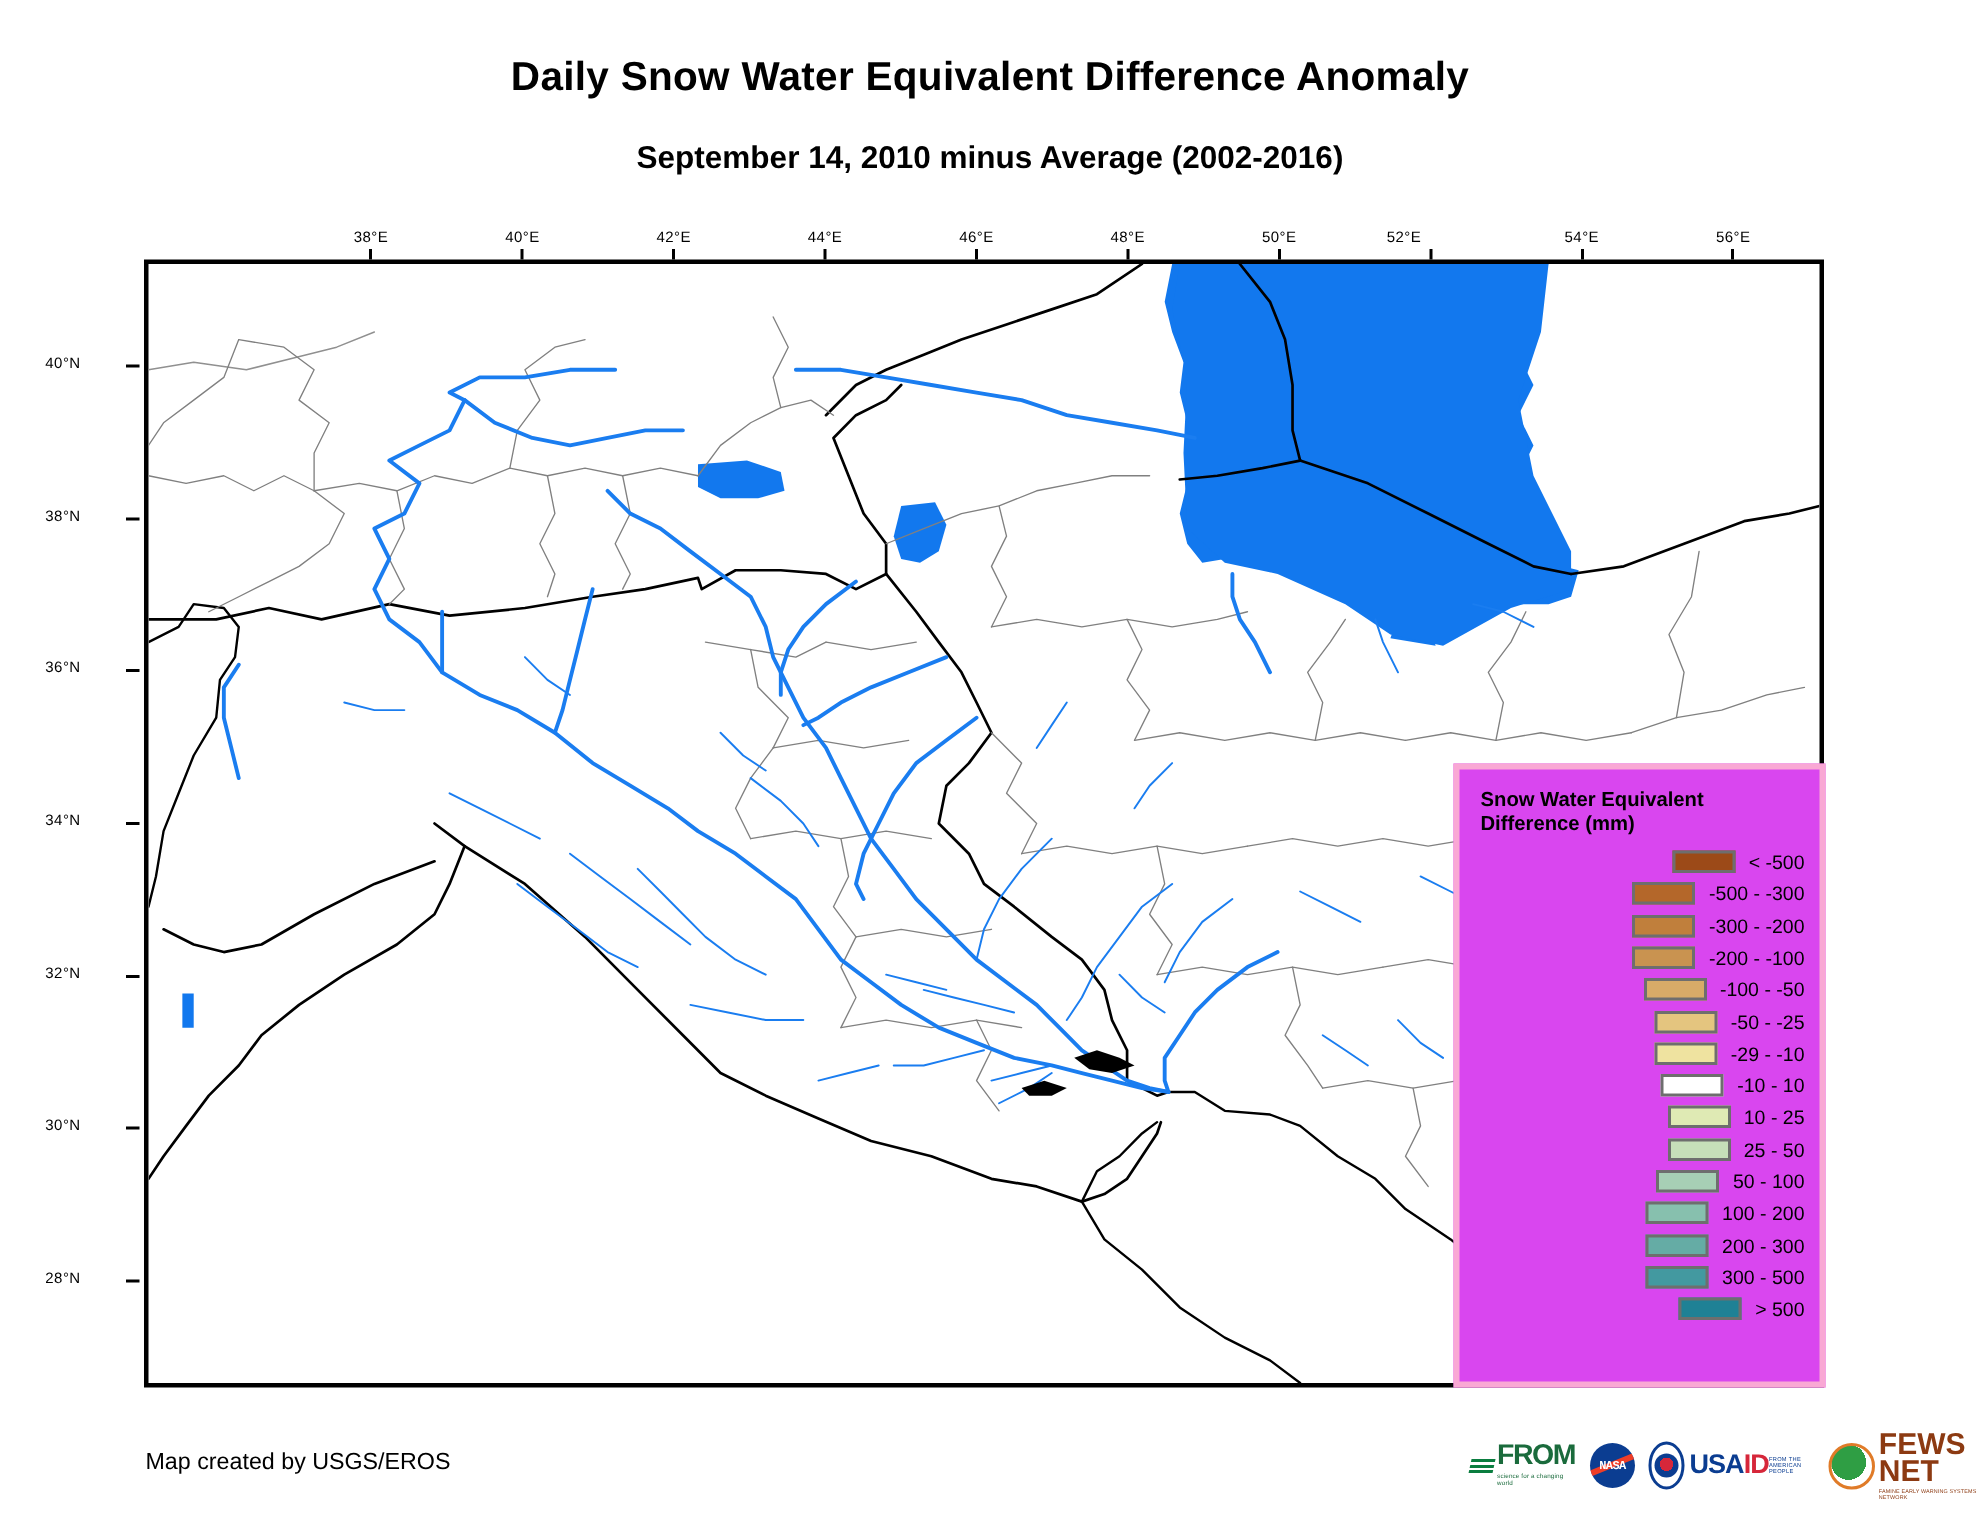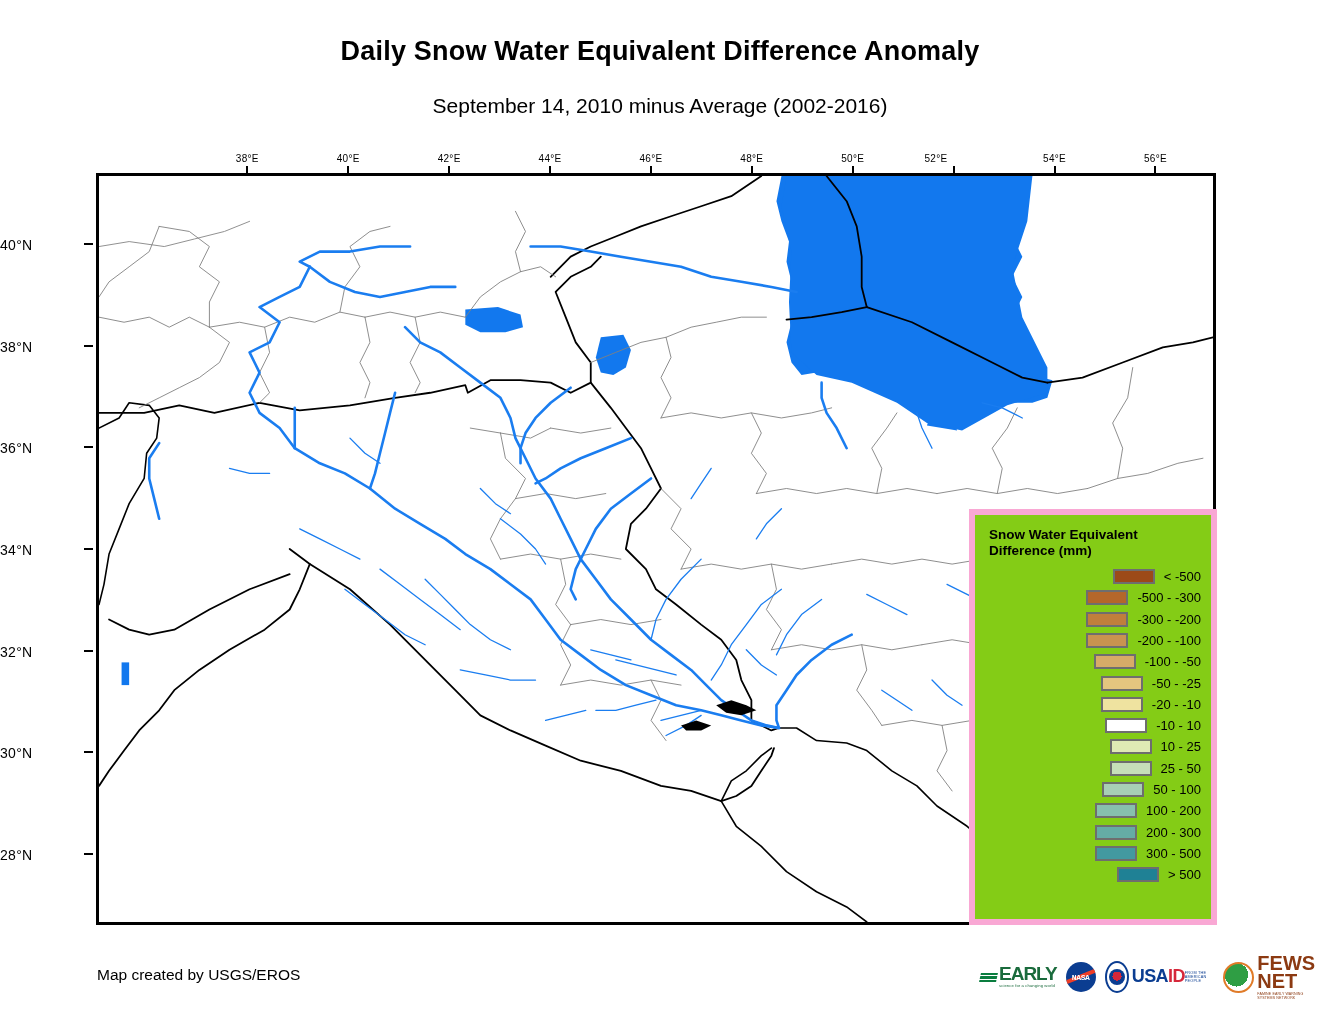--- a/index.html
+++ b/index.html
@@ -14,21 +14,21 @@
 
   
   #title{
     position:absolute; left:0; top:36px; width:1320px;
     text-align:center;
     font-size:27px; font-weight:bold; letter-spacing:.2px;
   }
   #subtitle{
     position:absolute; left:0; top:94px; width:1320px;
     text-align:center;
-    font-size:21px; font-weight:normal;
+    font-size:21px; font-weight:bold;
   }
 
   
   #map-frame{
     position:absolute; left:96px; top:173px;
     width:1120px; height:752px;
     border:3px solid #000;
     box-sizing:border-box;
     background:#ffffff;
     overflow:hidden;
@@ -37,31 +37,31 @@
 
   
   .lon-tick{
     position:absolute; top:153px;
     font-size:10px; text-align:center; width:60px; margin-left:-30px;
     letter-spacing:.3px;
   }
   .lon-mark{position:absolute;top:166px;width:2px;height:9px;background:#000;margin-left:-1px;}
   .lat-tick{
     position:absolute; left:0; width:84px;
-    text-align:left; font-size:14px; margin-top:-7px;
+    text-align:center; font-size:10px; margin-top:-7px;
     letter-spacing:.3px;
   }
   .lat-mark{position:absolute;left:84px;width:9px;height:2px;background:#000;margin-top:-1px;}
 
   
   #legend{
     position:absolute; left:969px; top:509px;
     width:248px; height:416px;
-    background:#84cc16;
-    border:6px solid #f9a8d4;
+    background:#d946ef;
+    border:4px solid #f9a8d4;
     box-sizing:border-box;
     padding:12px 10px 8px 14px;
   }
   #legend-title{font-size:13.5px;font-weight:bold;line-height:1.22;margin-bottom:6px;}
   .legend-row{display:flex;align-items:center;height:21.3px;justify-content:flex-end;}
   .swatch{
     width:42px;height:15px;
     border:2px solid #6e6e6e;
     box-sizing:border-box;
     margin-right:9px;
@@ -352,21 +352,21 @@
       <div class="legend-row">
         <div class="swatch" style="background: rgb(215, 171, 104); border-color: rgb(110, 110, 110);"></div>
         <div class="legend-label">-100 - -50</div>
       </div>
       <div class="legend-row">
         <div class="swatch" style="background: rgb(228, 197, 127); border-color: rgb(110, 110, 110);"></div>
         <div class="legend-label">-50 - -25</div>
       </div>
       <div class="legend-row">
         <div class="swatch" style="background: rgb(239, 227, 160); border-color: rgb(110, 110, 110);"></div>
-        <div class="legend-label">-20 - -10</div>
+        <div class="legend-label">-29 - -10</div>
       </div>
       <div class="legend-row">
         <div class="swatch" style="background: rgb(255, 255, 255); border-color: rgb(110, 110, 110);"></div>
         <div class="legend-label">-10 - 10</div>
       </div>
       <div class="legend-row">
         <div class="swatch" style="background: rgb(223, 234, 180); border-color: rgb(110, 110, 110);"></div>
         <div class="legend-label">10 - 25</div>
       </div>
       <div class="legend-row">
@@ -396,21 +396,21 @@
     </div>
 </div>
 
 <div id="credit">Map created by USGS/EROS</div>
 
 <div id="logos">
 
   <div class="logo">
     <div class="usgs-mark"></div>
     <div class="usgs-wrap">
-      <div class="usgs-text">EARLY</div>
+      <div class="usgs-text">FROM</div>
       <div class="usgs-sub">science for a changing world</div>
     </div>
   </div>
 
   <div class="logo">
     <div class="nasa">
       <span>NASA</span>
     </div>
   </div>
 

